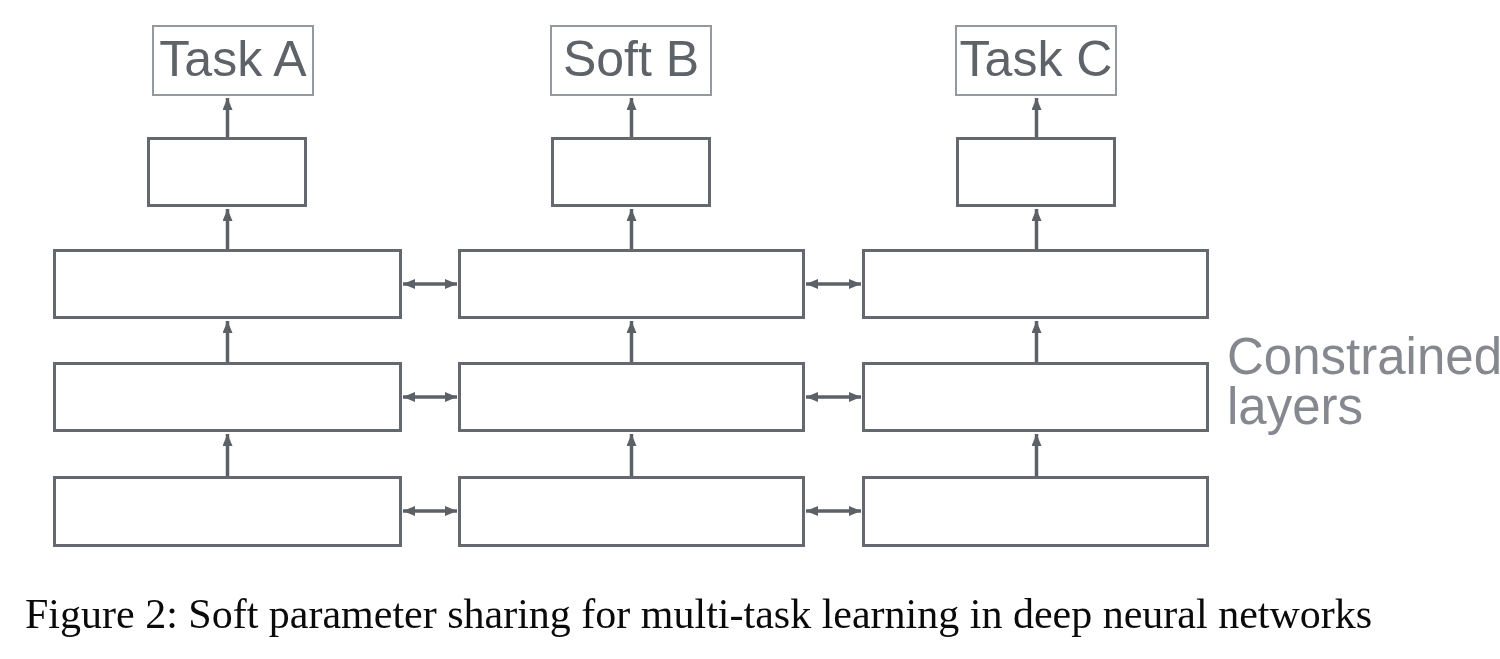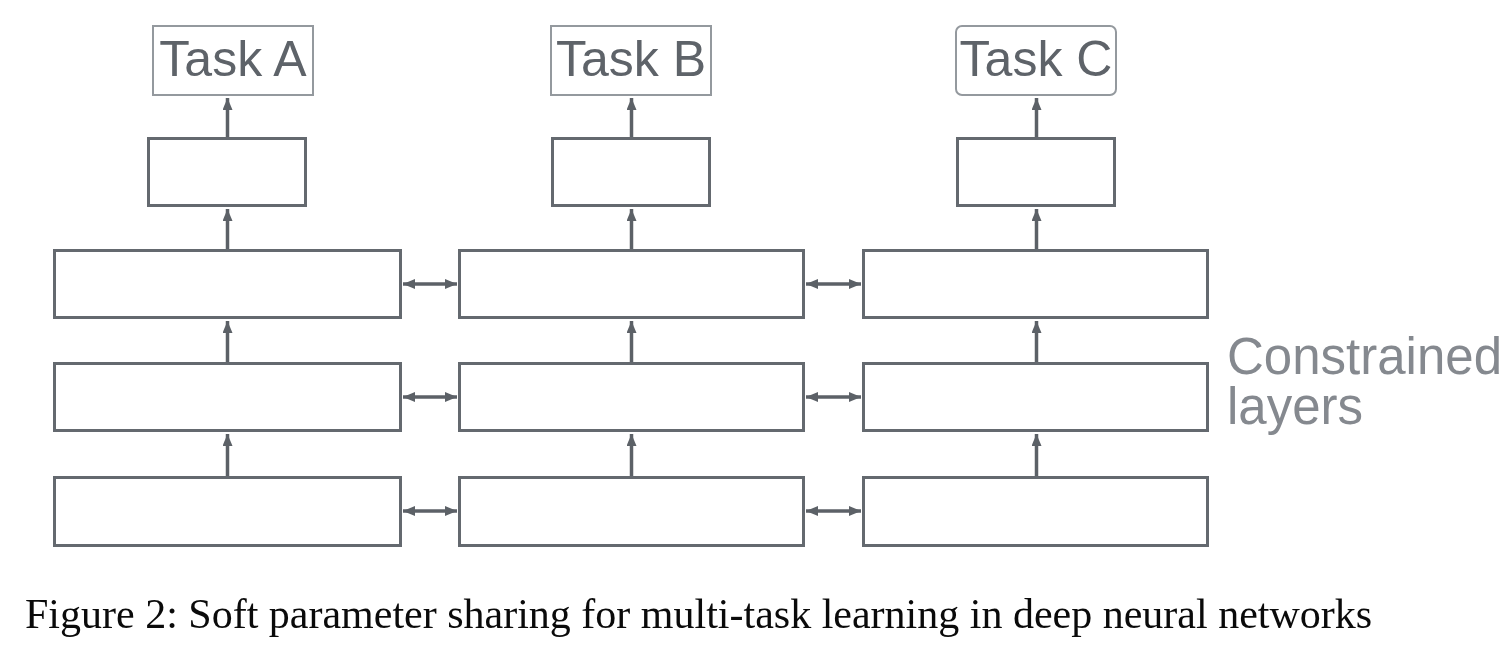--- a/index.html
+++ b/index.html
@@ -104,23 +104,23 @@
     <path class="arrow-line" marker-start="url(#ah)" marker-end="url(#ah)" d="M806 397 L861 397"></path>
 
     <path class="arrow-line" marker-start="url(#ah)" marker-end="url(#ah)" d="M403 511 L457 511"></path>
     <path class="arrow-line" marker-start="url(#ah)" marker-end="url(#ah)" d="M806 511 L861 511"></path>
   </svg>
 
   <div class="tbox" style="left:146px; top:25px; width:162px; height:71px;margin-left:6px;">
     <span>Task A</span>
   </div>
   <div class="tbox" style="left:550px; top:25px; width:162px; height:71px;">
-    <span>Task B</span>
+    <span>Soft B</span>
   </div>
-  <div class="tbox" style="left:955px; top:25px; width:162px; height:71px;border-radius:7px;">
+  <div class="tbox" style="left:955px; top:25px; width:162px; height:71px;">
     <span>Task C</span>
   </div>
 
   <div class="wbox" style="left:147px; top:137px; width:160px; height:70px;"></div>
   <div class="wbox" style="left:551px; top:137px; width:160px; height:70px;"></div>
   <div class="wbox" style="left:956px; top:137px; width:160px; height:70px;"></div>
 
   <div class="wbox" style="left:53px;  top:249px; width:349px; height:70px;"></div>
   <div class="wbox" style="left:458px; top:249px; width:347px; height:70px;"></div>
   <div class="wbox" style="left:862px; top:249px; width:347px; height:70px;"></div>

